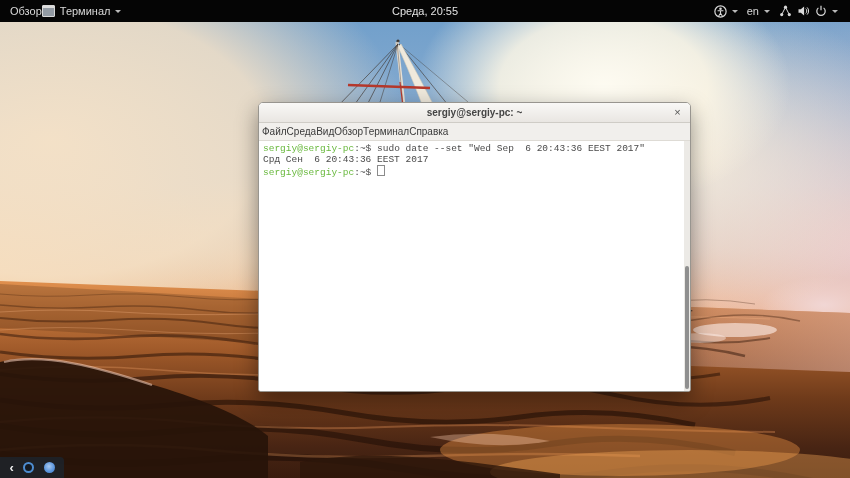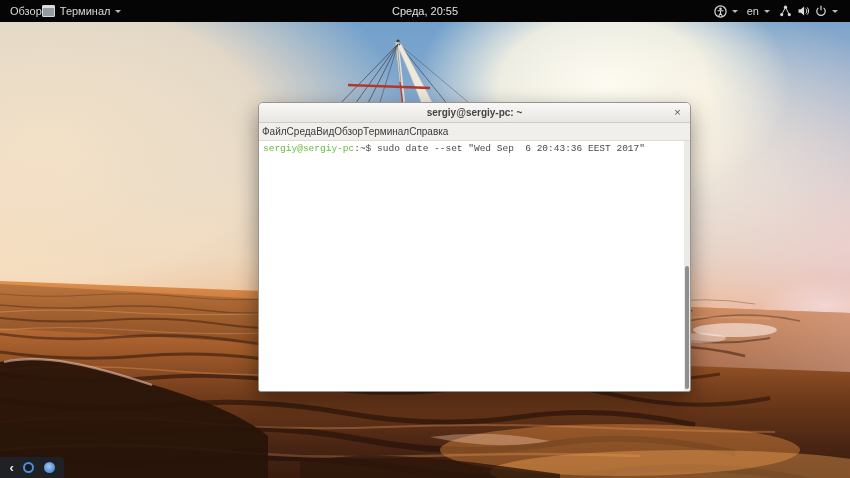--- a/index.html
+++ b/index.html
@@ -204,20 +204,22 @@
   <div class="menubar">
     <span class="menu-item">Файл</span>
     <span class="menu-item">Среда</span>
     <span class="menu-item">Вид</span>
     <span class="menu-item">Обзор</span>
     <span class="menu-item">Терминал</span>
     <span class="menu-item">Справка</span>
   </div>
   <div class="term">
     <div class="term-line"><span class="prompt">sergiy@sergiy-pc</span><span class="tdark">:~$ </span><span class="tdark">sudo date --set "Wed Sep  6 20:43:36 EEST 2017"</span></div>
+    <div class="term-line tdark">Срд Сен  6 20:43:36 EEST 2017</div>
+    <div class="term-line"><span class="prompt">sergiy@sergiy-pc</span><span class="tdark">:~$ </span><span class="cursor"></span></div>
     <div class="scroll-track">
       <div class="scroll-thumb"></div>
     </div>
   </div>
 </div>
 
 <div class="dock">
   <span class="dock-chevron">‹</span>
   <span class="dock-ring"></span>
   <span class="dock-dot"></span>

